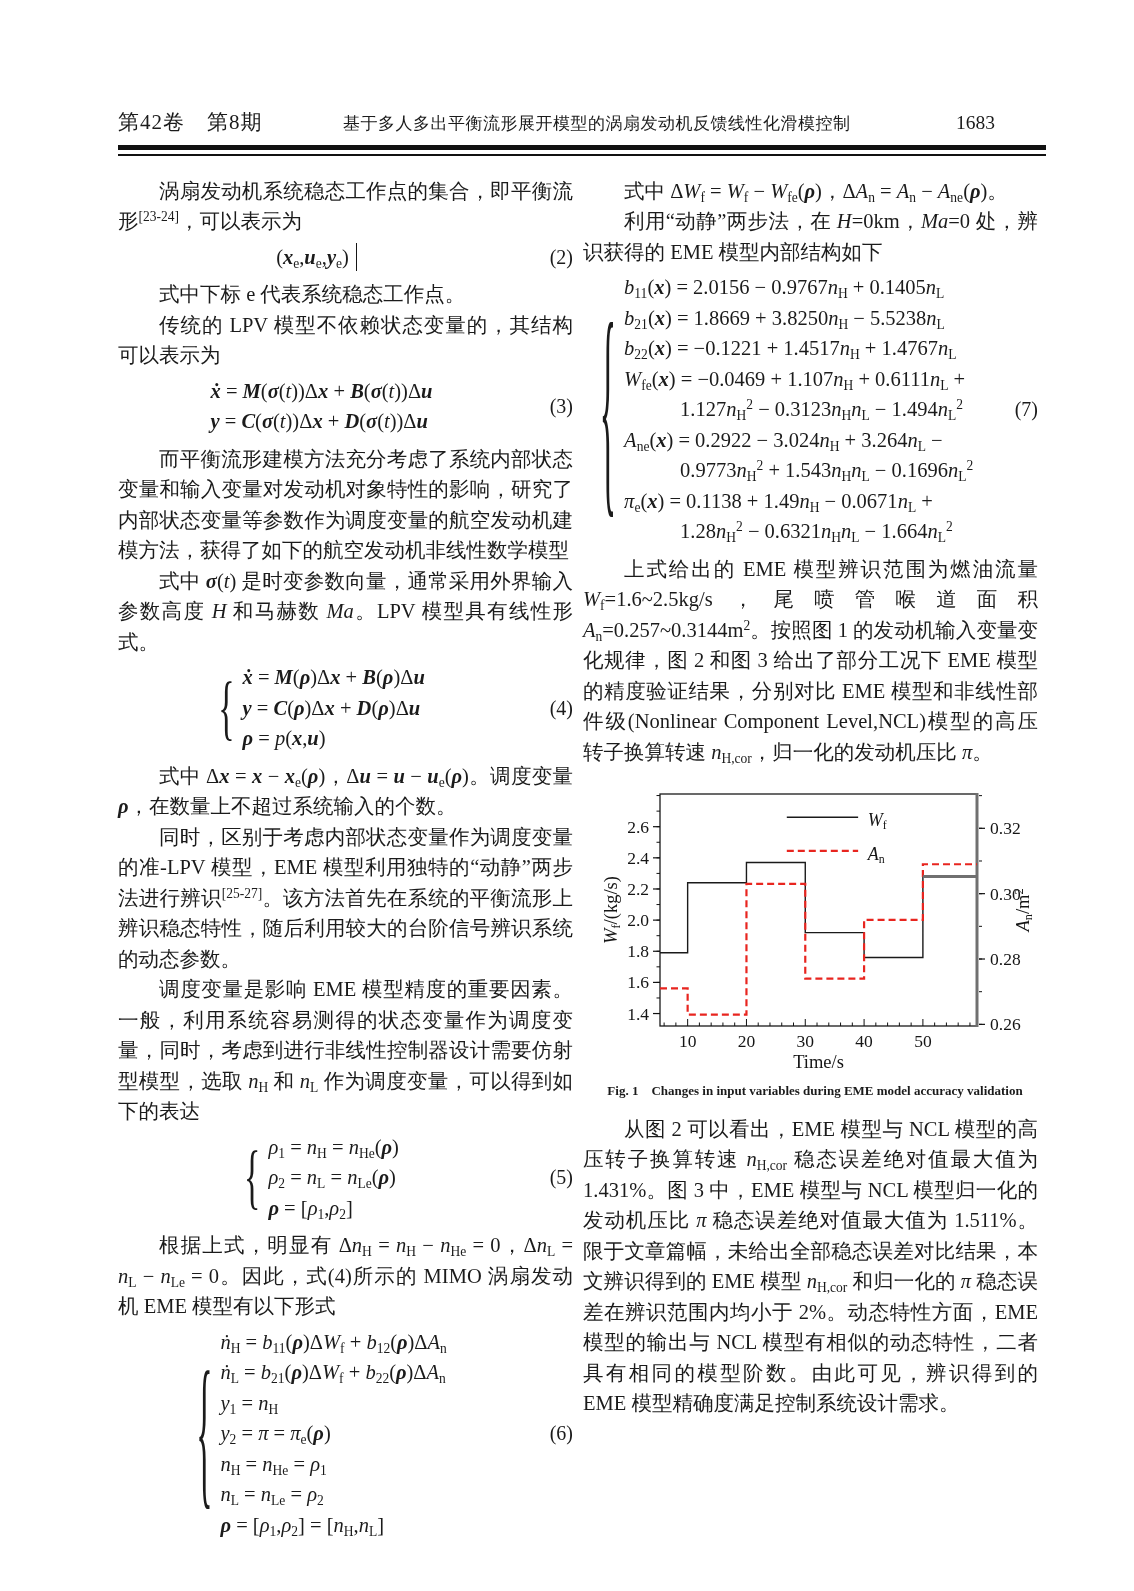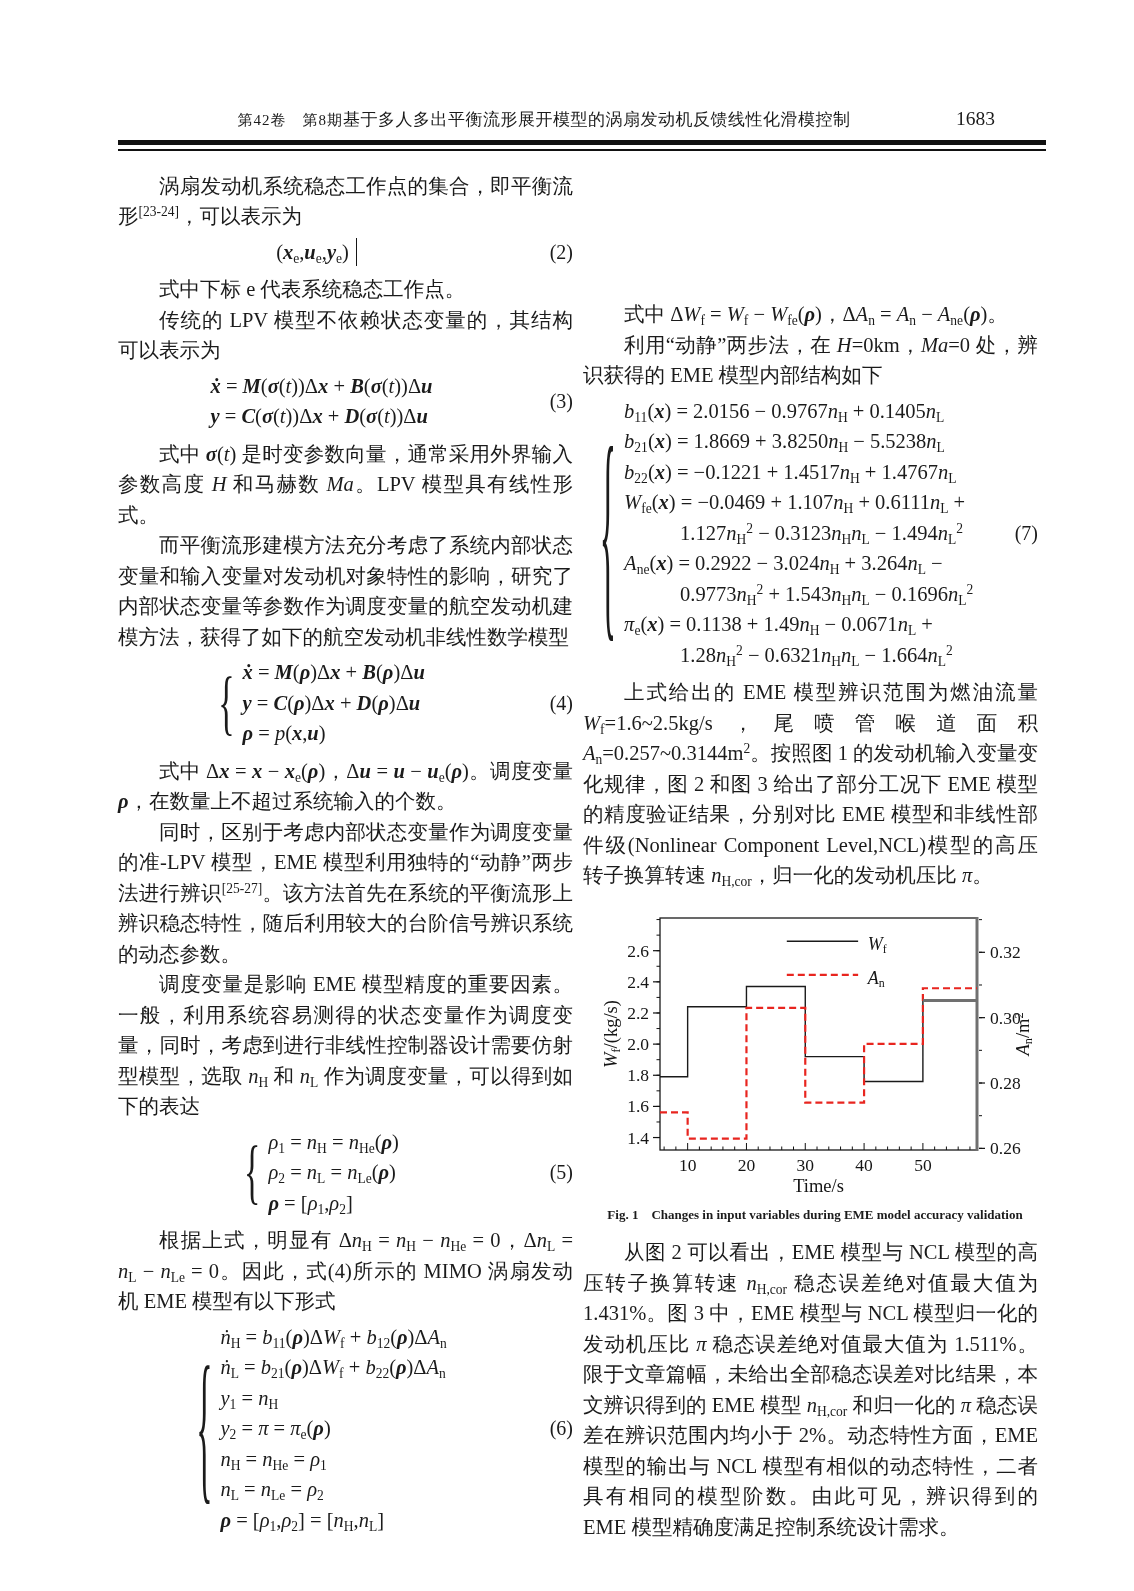--- a/index.html
+++ b/index.html
@@ -2,27 +2,27 @@
 <html><head>
 <meta charset="utf-8">
 <style>
   html,body{margin:0;padding:0;background:#e9e9e9;}
   .page{width:1134px;height:1591px;background:#ffffff;color:#1b1b1b;
         font-family:"Liberation Serif","DejaVu Serif",serif;
         position:relative;box-sizing:border-box;
         padding:108px 88px 0 118px;overflow:hidden;}
   
   .hdr{display:flex;align-items:baseline;}
-  .hdr-vol{width:225px;font-size:15px;letter-spacing:1px;text-align:right;}
+  .hdr-vol{width:225px;font-size:21px;letter-spacing:1px;}
   .hdr-ttl{flex:1;text-align:left;font-size:17px;letter-spacing:.5px;}
   .hdr-pg{width:90px;text-align:left;font-size:19.5px;}
   .rule-thick{height:4.6px;background:#111;margin-top:9px;}
   .rule-thin{height:1.6px;background:#111;margin-top:4.5px;}
   
-  .cols{display:flex;gap:10px;margin-top:20px;align-items:flex-end;}
+  .cols{display:flex;gap:10px;margin-top:20px;}
   .col{width:455px;font-size:20.5px;line-height:30.5px;text-align:justify;}
   .col p{margin:0;text-indent:2em;}
   sub{font-size:66%;vertical-align:-0.28em;line-height:0;}
   sup{font-size:66%;vertical-align:0.5em;line-height:0;}
   i{font-style:italic;}
   
   .eq{display:flex;align-items:center;margin:5px 0 7px;}
   .eq-mid{flex:1;display:flex;justify-content:center;align-items:center;}
   .eq-num{width:48px;text-align:right;font-size:20px;}
   .eq-lines>div{white-space:nowrap;line-height:30.5px;}
@@ -70,22 +70,22 @@
       <div class="eq">
         <div class="eq-mid">
           <div class="eq-lines">
             <div><b><i>ẋ</i></b> = <b><i>M</i></b>(<b><i>σ</i></b>(<i>t</i>))Δ<b><i>x</i></b> + <b><i>B</i></b>(<b><i>σ</i></b>(<i>t</i>))Δ<b><i>u</i></b></div>
             <div><b><i>y</i></b> = <b><i>C</i></b>(<b><i>σ</i></b>(<i>t</i>))Δ<b><i>x</i></b> + <b><i>D</i></b>(<b><i>σ</i></b>(<i>t</i>))Δ<b><i>u</i></b></div>
           </div>
         </div>
         <span class="eq-num">(3)</span>
       </div>
 
+      <p>而平衡流形建模方法充分考虑了系统内部状态变量和输入变量对发动机对象特性的影响，研究了内部状态变量等参数作为调度变量的航空发动机建模方法，获得了如下的航空发动机非线性数学模型</p>
       <p>式中 <b><i>σ</i></b>(<i>t</i>) 是时变参数向量，通常采用外界输入参数高度 <i>H</i> 和马赫数 <i>Ma</i>。LPV 模型具有线性形式。</p>
-      <p>而平衡流形建模方法充分考虑了系统内部状态变量和输入变量对发动机对象特性的影响，研究了内部状态变量等参数作为调度变量的航空发动机建模方法，获得了如下的航空发动机非线性数学模型</p>
 
       <div class="eq">
         <div class="eq-mid">
           <span class="brace" style="--s:2.1">{</span>
           <div class="eq-lines">
             <div><b><i>ẋ</i></b> = <b><i>M</i></b>(<b><i>ρ</i></b>)Δ<b><i>x</i></b> + <b><i>B</i></b>(<b><i>ρ</i></b>)Δ<b><i>u</i></b></div>
             <div><b><i>y</i></b> = <b><i>C</i></b>(<b><i>ρ</i></b>)Δ<b><i>x</i></b> + <b><i>D</i></b>(<b><i>ρ</i></b>)Δ<b><i>u</i></b></div>
             <div><b><i>ρ</i></b> = <i>p</i>(<b><i>x</i></b>,<b><i>u</i></b>)</div>
           </div>
         </div>

